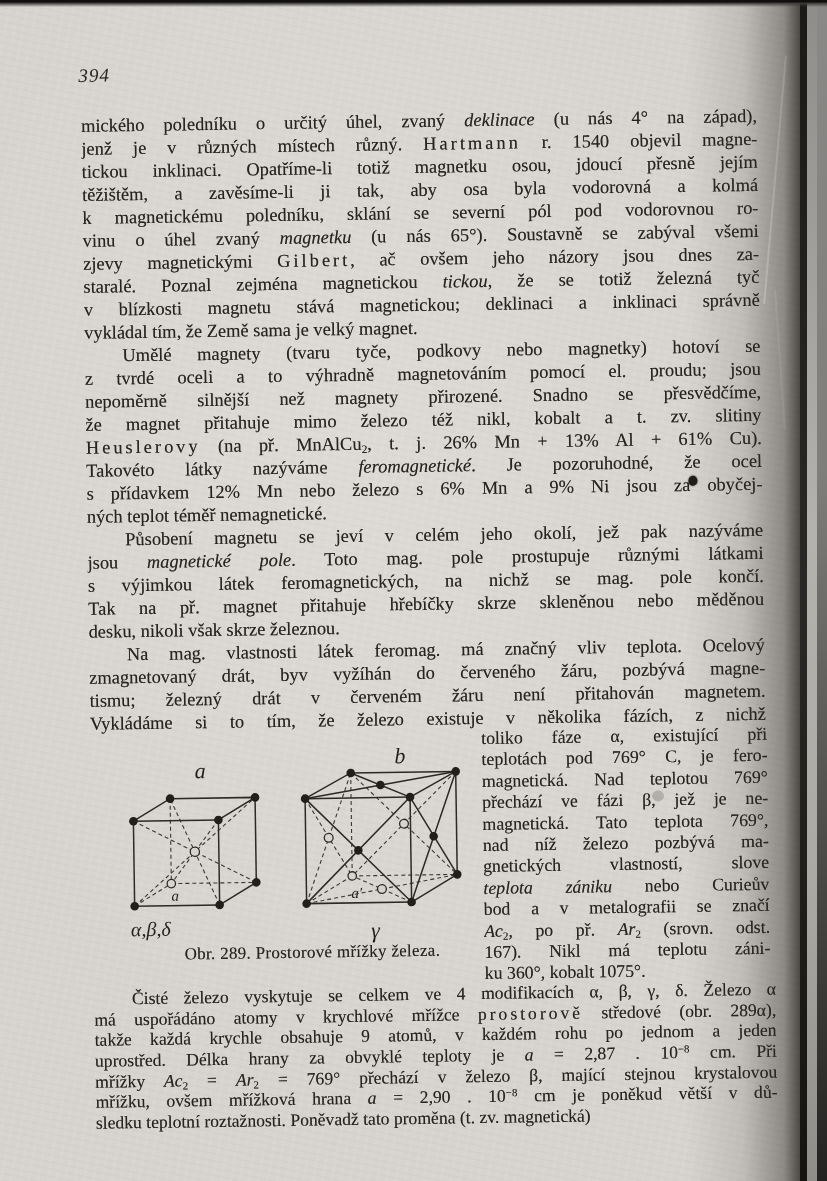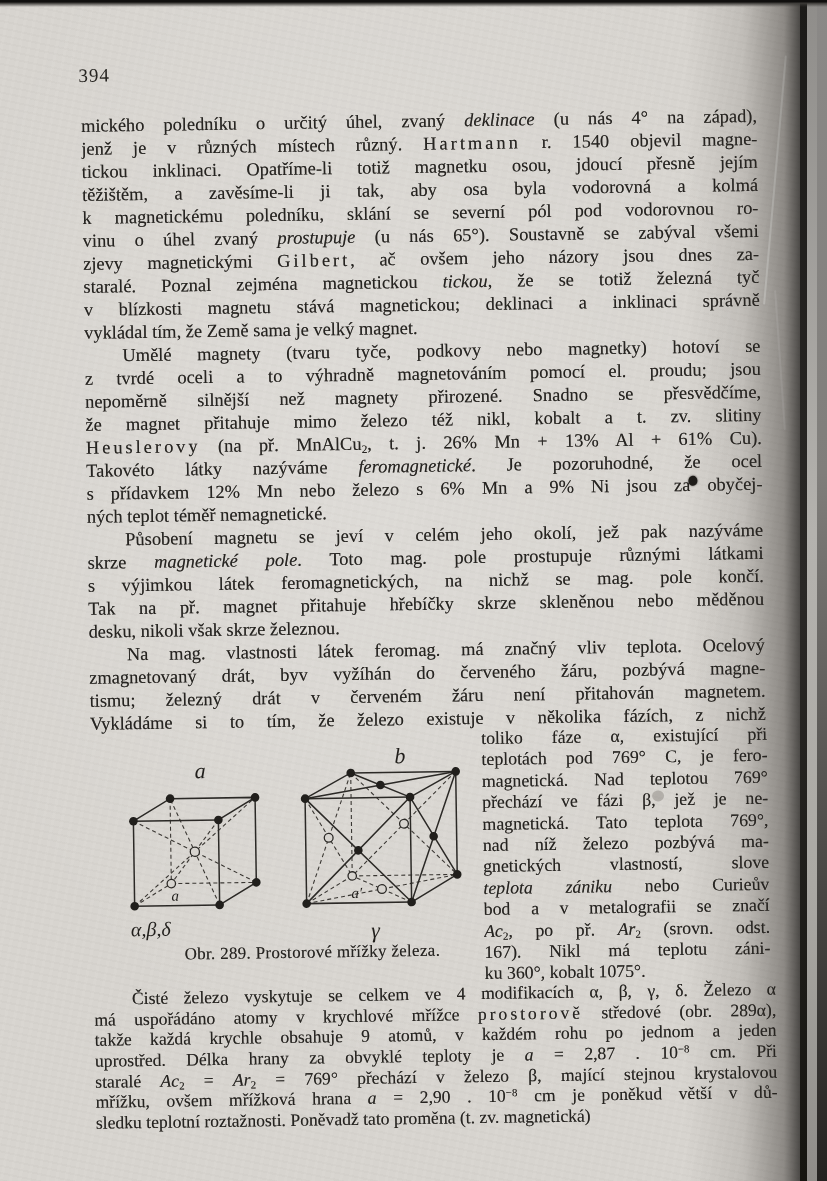--- a/index.html
+++ b/index.html
@@ -7,21 +7,21 @@
     position:relative;width:827px;height:1181px;overflow:hidden;
     background:
       radial-gradient(ellipse at 42% 38%, rgba(255,255,255,0.16), rgba(255,255,255,0) 62%),
       repeating-linear-gradient(12deg, rgba(118,112,104,0.035) 0 2px, rgba(0,0,0,0) 2px 7px),
       repeating-linear-gradient(101deg, rgba(255,255,255,0.05) 0 3px, rgba(0,0,0,0) 3px 9px),
       #d7d4cf;
     font-family:"Liberation Serif","DejaVu Serif",serif;
     color:#262421;
   }
   .content{position:absolute;inset:0;transform:rotate(-0.85deg);transform-origin:414px 590px;}
-  #pageno{position:absolute;left:86px;top:60px;font-size:19px;letter-spacing:1px;}
+  #pageno{position:absolute;left:86px;top:60px;font-size:19px;letter-spacing:1px;font-style:italic;}
   #main-text{position:absolute;left:88px;top:110px;width:676px;font-size:18.4px;line-height:23px;}
   #right-col{position:absolute;left:479px;top:729px;width:286px;font-size:17.8px;line-height:21.4px;}
   #right-col .line{height:21.4px;}
   #para5{position:absolute;left:88px;top:984px;width:682px;font-size:17.6px;line-height:20.7px;}
   #para5 .line{height:20.7px;}
   .line{
     height:23px;overflow:hidden;
     text-align:justify;text-align-last:justify;
     text-shadow:0 0 0.5px rgba(45,42,38,0.55);
     white-space:normal;
@@ -59,39 +59,39 @@
 
     <div id="pageno">394</div>
 
     <div id="main-text">
       <div class="para">
           <div class="line"><span class="seg-n">mického poledníku o určitý úhel, zvaný </span><span class="seg-i">deklinace</span><span class="seg-n"> (u nás 4° na západ),</span></div>
           <div class="line"><span class="seg-n">jenž je v různých místech různý. </span><span class="seg-sp">Hartmann</span><span class="seg-n"> r. 1540 objevil magne-</span></div>
           <div class="line"><span class="seg-n">tickou inklinaci. Opatříme-li totiž magnetku osou, jdoucí přesně jejím</span></div>
           <div class="line"><span class="seg-n">těžištěm, a zavěsíme-li ji tak, aby osa byla vodorovná a kolmá</span></div>
           <div class="line"><span class="seg-n">k magnetickému poledníku, sklání se severní pól pod vodorovnou ro-</span></div>
-          <div class="line"><span class="seg-n">vinu o úhel zvaný </span><span class="seg-i">prostupuje</span><span class="seg-n"> (u nás 65°). Soustavně se zabýval všemi</span></div>
+          <div class="line"><span class="seg-n">vinu o úhel zvaný </span><span class="seg-i">magnetku</span><span class="seg-n"> (u nás 65°). Soustavně se zabýval všemi</span></div>
           <div class="line"><span class="seg-n">zjevy magnetickými </span><span class="seg-sp">Gilbert</span><span class="seg-n">, ač ovšem jeho názory jsou dnes za-</span></div>
           <div class="line"><span class="seg-n">staralé. Poznal zejména magnetickou </span><span class="seg-i">tickou</span><span class="seg-n">, že se totiž železná tyč</span></div>
           <div class="line"><span class="seg-n">v blízkosti magnetu stává magnetickou; deklinaci a inklinaci správně</span></div>
           <div class="line ragged"><span class="seg-n">vykládal tím, že Země sama je velký magnet.</span></div>
         </div>
       <div class="para">
           <div class="line indent"><span class="seg-n">Umělé magnety (tvaru tyče, podkovy nebo magnetky) hotoví se</span></div>
           <div class="line"><span class="seg-n">z tvrdé oceli a to výhradně magnetováním pomocí el. proudu; jsou</span></div>
           <div class="line"><span class="seg-n">nepoměrně silnější než magnety přirozené. Snadno se přesvědčíme,</span></div>
           <div class="line"><span class="seg-n">že magnet přitahuje mimo železo též nikl, kobalt a t. zv. slitiny</span></div>
           <div class="line"><span class="seg-sp">Heuslerovy</span><span class="seg-n"> (na př. MnAlCu</span><span class="seg-sub">2</span><span class="seg-n">, t. j. 26% Mn + 13% Al + 61% Cu).</span></div>
           <div class="line"><span class="seg-n">Takovéto látky nazýváme </span><span class="seg-i">feromagnetické</span><span class="seg-n">. Je pozoruhodné, že ocel</span></div>
           <div class="line"><span class="seg-n">s přídavkem 12% Mn nebo železo s 6% Mn a 9% Ni jsou za obyčej-</span></div>
           <div class="line ragged"><span class="seg-n">ných teplot téměř nemagnetické.</span></div>
         </div>
       <div class="para">
           <div class="line indent"><span class="seg-n">Působení magnetu se jeví v celém jeho okolí, jež pak nazýváme</span></div>
-          <div class="line"><span class="seg-n">skrze </span><span class="seg-i">magnetické pole</span><span class="seg-n">. Toto mag. pole prostupuje různými látkami</span></div>
+          <div class="line"><span class="seg-n">jsou </span><span class="seg-i">magnetické pole</span><span class="seg-n">. Toto mag. pole prostupuje různými látkami</span></div>
           <div class="line"><span class="seg-n">s výjimkou látek feromagnetických, na nichž se mag. pole končí.</span></div>
           <div class="line"><span class="seg-n">Tak na př. magnet přitahuje hřebíčky skrze skleněnou nebo měděnou</span></div>
           <div class="line ragged"><span class="seg-n">desku, nikoli však skrze železnou.</span></div>
         </div>
       <div class="para">
           <div class="line indent"><span class="seg-n">Na mag. vlastnosti látek feromag. má značný vliv teplota. Ocelový</span></div>
           <div class="line"><span class="seg-n">zmagnetovaný drát, byv vyžíhán do červeného žáru, pozbývá magne-</span></div>
           <div class="line"><span class="seg-n">tismu; železný drát v červeném žáru není přitahován magnetem.</span></div>
           <div class="line"><span class="seg-n">Vykládáme si to tím, že železo existuje v několika fázích, z nichž</span></div>
         </div>
@@ -159,21 +159,21 @@
       </g>
     </svg>
 
     <div id="caption">Obr. 289. Prostorové mřížky železa.</div>
 
     <div id="para5" class="para">
         <div class="line indent"><span class="seg-n">Čisté železo vyskytuje se celkem ve 4 modifikacích α, β, γ, δ. Železo α</span></div>
         <div class="line"><span class="seg-n">má uspořádáno atomy v krychlové mřížce </span><span class="seg-sp">prostorově</span><span class="seg-n"> středové (obr. 289α),</span></div>
         <div class="line"><span class="seg-n">takže každá krychle obsahuje 9 atomů, v každém rohu po jednom a jeden</span></div>
         <div class="line"><span class="seg-n">uprostřed. Délka hrany za obvyklé teploty je </span><span class="seg-i">a</span><span class="seg-n"> = 2,87 . 10</span><span class="seg-sup">−8</span><span class="seg-n"> cm. Při</span></div>
-        <div class="line"><span class="seg-n">staralé </span><span class="seg-i">Ac</span><span class="seg-sub">2</span><span class="seg-n"> = </span><span class="seg-i">Ar</span><span class="seg-sub">2</span><span class="seg-n"> = 769° přechází v železo β, mající stejnou krystalovou</span></div>
+        <div class="line"><span class="seg-n">mřížky </span><span class="seg-i">Ac</span><span class="seg-sub">2</span><span class="seg-n"> = </span><span class="seg-i">Ar</span><span class="seg-sub">2</span><span class="seg-n"> = 769° přechází v železo β, mající stejnou krystalovou</span></div>
         <div class="line"><span class="seg-n">mřížku, ovšem mřížková hrana </span><span class="seg-i">a</span><span class="seg-n"> = 2,90 . 10</span><span class="seg-sup">−8</span><span class="seg-n"> cm je poněkud větší v dů-</span></div>
         <div class="line ragged"><span class="seg-n">sledku teplotní roztažnosti. Poněvadž tato proměna (t. zv. magnetická)</span></div>
       </div>
 
     <div id="ink-blob"></div>
     <div id="smudge"></div>
   </div>
 
   <div class="crack1"></div>
   <div class="crack2"></div>

